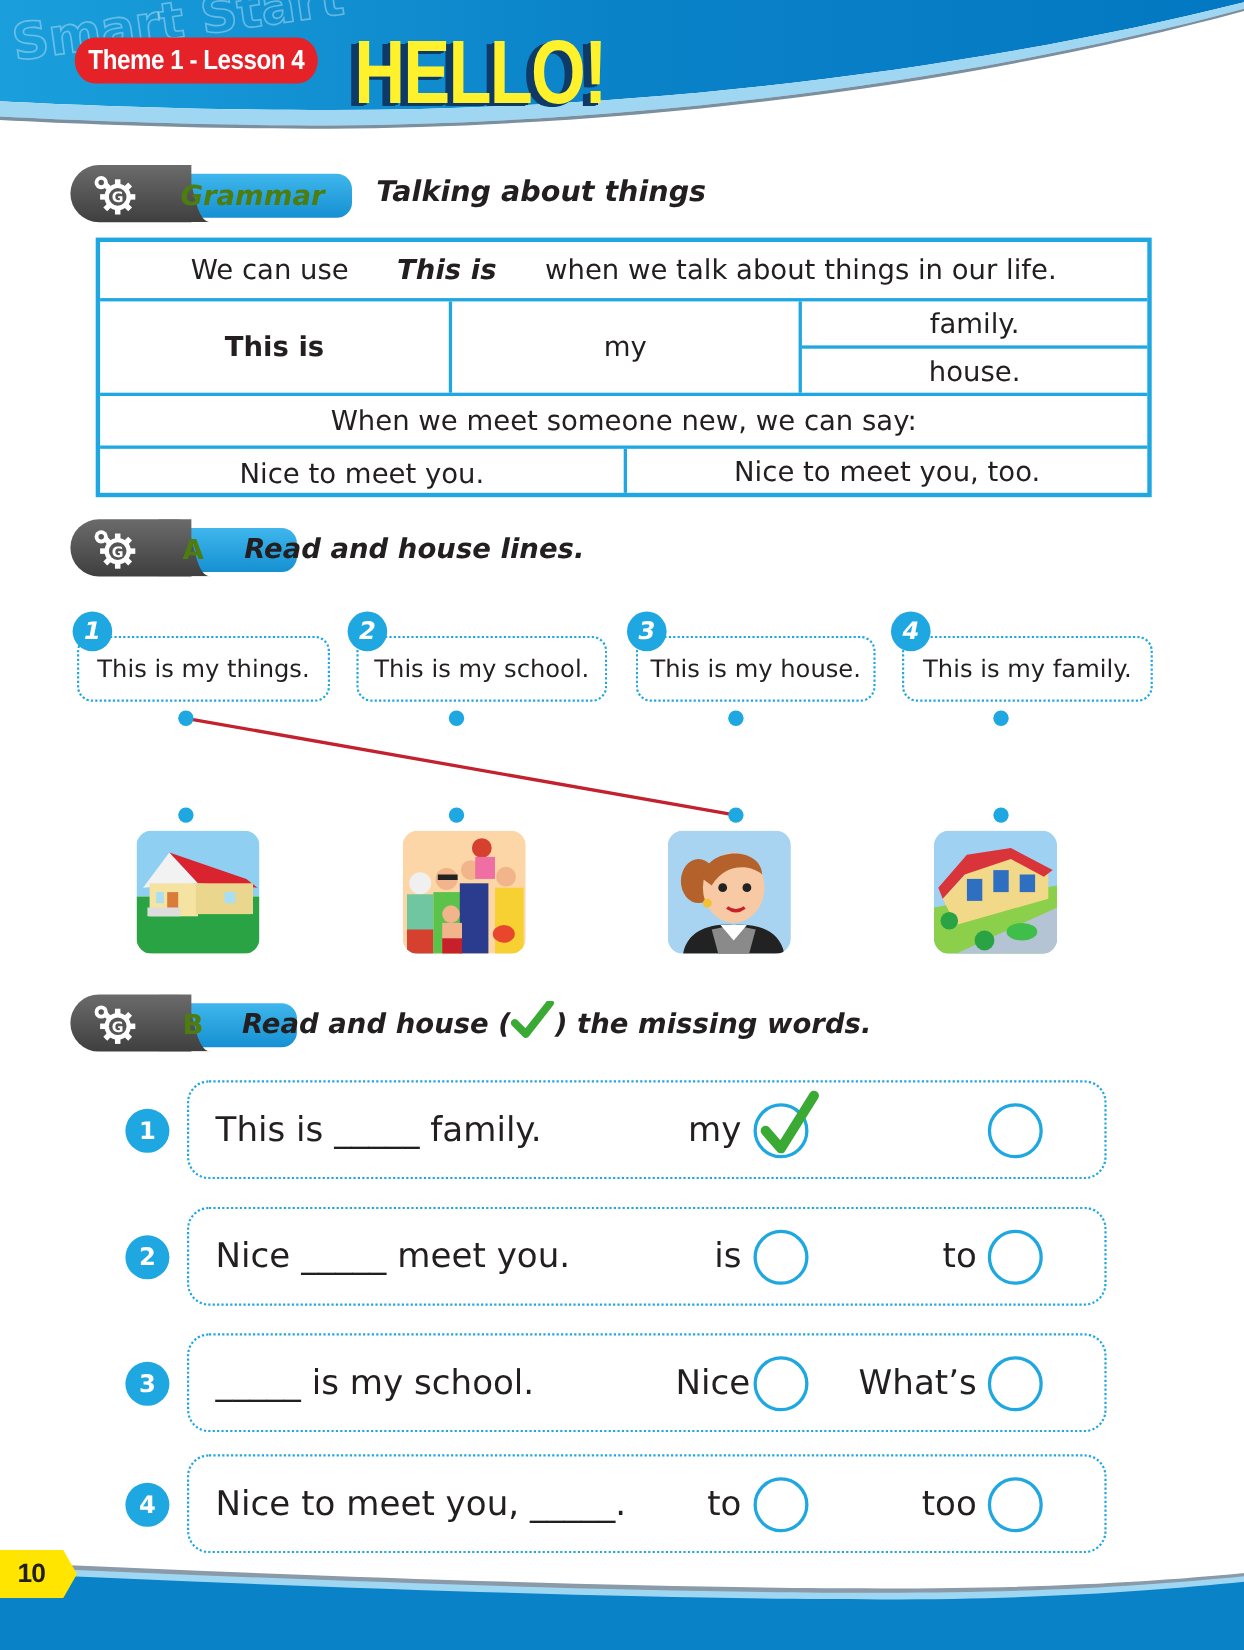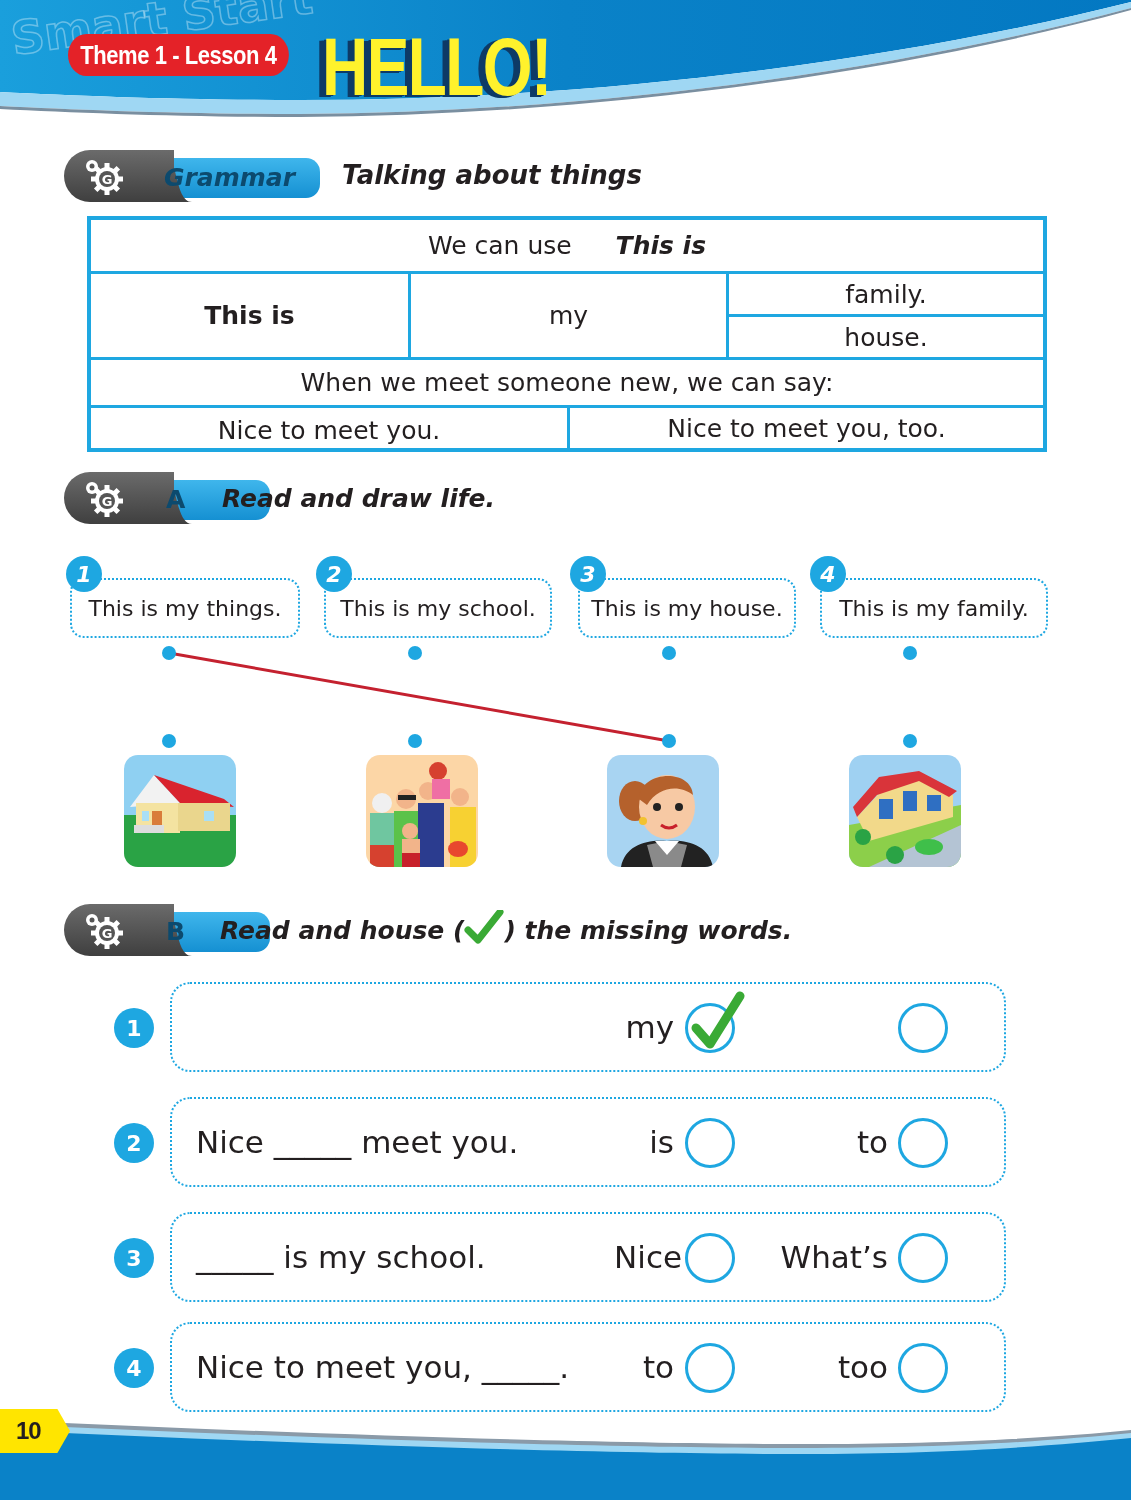--- a/index.html
+++ b/index.html
@@ -12,21 +12,21 @@
   .watermark { position: absolute; left: 10px; top: -4px; font-family: "DejaVu Sans", sans-serif; font-weight: bold; font-size: 46px; line-height: 44px; color: transparent; -webkit-text-stroke: 1.5px rgba(255,255,255,0.35); transform: rotate(-8deg); }
   .theme-pill { position: absolute; left: 68px; top: 34px; height: 42px; padding: 0 14px; border-radius: 21px; background: #e42228; color: #fff; font-family: "Liberation Sans", sans-serif; font-weight: bold; font-size: 25px; line-height: 42px; letter-spacing: -0.5px; transform: scaleX(0.88); transform-origin: left center; }
   .hello { position: absolute; left: 322px; top: 24px; font-family: "Liberation Sans", sans-serif; font-weight: bold; font-size: 82px; line-height: 86px; color: #fff22c; letter-spacing: -2px; transform: scaleX(0.78); transform-origin: left center; text-shadow: -9px 2px 0 #0d3a66, -6px 2px 0 #0d3a66, -3px 1px 0 #0d3a66; }
 
   
   .sec-label { position: absolute; left: 64px; height: 52px; width: 256px; }
   .sec-label .gear-bg { position: absolute; left: 0; top: 0; height: 52px; width: 110px; border-radius: 26px 0 0 26px; background: linear-gradient(180deg,#6b6b6b,#3f3f3f); }
   .sec-label .blue-bg { position: absolute; left: 80px; top: 8px; height: 40px; border-radius: 0 14px 14px 0; background: linear-gradient(180deg,#3fb6ec,#1590d2); }
   .sec-label .slant { position: absolute; left: 80px; top: 0; width: 48px; height: 52px; background: linear-gradient(180deg,#6b6b6b,#3f3f3f); clip-path: path('M0 0 L18 0 C34 0 30 52 48 52 L0 52 Z'); }
   .sec-label .gear-icon { position: absolute; left: 16px; top: 6px; width: 44px; height: 40px; }
-  .sec-label .sec-text { position: absolute; top: 8px; height: 40px; line-height: 40px; color: #0c4a6e; font-family: "DejaVu Sans", sans-serif; font-weight: bold; font-style: italic; font-size: 25px; }
+  .sec-label .sec-text { position: absolute; top: 8px; height: 40px; line-height: 40px; color: #4d7c0f; font-family: "DejaVu Sans", sans-serif; font-weight: bold; font-style: italic; font-size: 25px; }
   .sec-title { position: absolute; font-family: "DejaVu Sans", sans-serif; font-weight: bold; font-style: italic; font-size: 26px; color: #231f20; }
 
   
   .gtable { position: absolute; left: 87px; top: 216px; width: 960px; height: 236px; border: 4px solid #1ea7e1; }
   .gtable .row { position: absolute; left: 0; width: 952px; border-bottom: 3px solid #1ea7e1; display: flex; align-items: center; justify-content: center; font-family: "DejaVu Sans", sans-serif; font-size: 25px; color: #231f20; gap: 36px; }
   .cell { position: absolute; display: flex; align-items: center; justify-content: center; font-family: "DejaVu Sans", sans-serif; font-size: 25px; }
   .vline { position: absolute; width: 3px; background: #1ea7e1; }
   .hline { position: absolute; height: 3px; background: #1ea7e1; }
 
   
@@ -90,20 +90,21 @@
     <text x="27" y="28" text-anchor="middle" font-family="DejaVu Sans, sans-serif" font-size="13" font-weight="bold" fill="#fff">G</text>
   </svg>
   <div class="sec-text" style="left:100px;">Grammar</div>
 </div>
 <div class="sec-title" style="left:342px; top:160px;">Talking about things</div>
 
 <div class="gtable">
   <div class="row" style="top:0; height:54px;">
     <span style="white-space:pre;">We can use </span>
     <b><i>This is</i></b>
+    <span style="white-space:pre;"> when we talk about things in our life.</span>
   </div>
   <div class="cell" style="left:0; top:54px; width:317px; height:83px; font-weight:bold;">This is</div>
   <div class="vline" style="left:317px; top:54px; height:83px;"></div>
   <div class="cell" style="left:320px; top:54px; width:315px; height:83px;">my</div>
   <div class="vline" style="left:635px; top:54px; height:83px;"></div>
   <div class="cell" style="left:638px; top:54px; width:314px; height:40px;">family.</div>
   <div class="hline" style="left:638px; top:94px; width:314px;"></div>
   <div class="cell" style="left:638px; top:97px; width:314px; height:40px;">house.</div>
   <div class="hline" style="left:0; top:137px; width:952px;"></div>
   <div class="cell" style="left:0; top:140px; width:952px; height:45px;">When we meet someone new, we can say:</div>
@@ -127,21 +128,21 @@
         <rect x="-2.5" y="-16" width="5" height="32" transform="rotate(45)"></rect>
         <rect x="-2.5" y="-16" width="5" height="32" transform="rotate(-45)"></rect>
       </g>
     </g>
     <circle cx="12" cy="10" r="2.5" fill="#555"></circle>
     <circle cx="27" cy="23" r="8" fill="#555"></circle>
     <text x="27" y="28" text-anchor="middle" font-family="DejaVu Sans, sans-serif" font-size="13" font-weight="bold" fill="#fff">G</text>
   </svg>
   <div class="sec-text" style="left:102px; font-style:normal;">A</div>
 </div>
-<div class="sec-title" style="left:222px; top:484px; font-size:25px;">Read and draw life.</div>
+<div class="sec-title" style="left:222px; top:484px; font-size:25px;">Read and house lines.</div>
 
 <div class="a-card" style="left:70px; width:230px;">
     <span>This is my things.</span>
   </div>
 <div class="a-card" style="left:324px; width:228px;">
     <span>This is my school.</span>
   </div>
 <div class="a-card" style="left:578px; width:218px;">
     <span>This is my house.</span>
   </div>
@@ -261,20 +262,21 @@
 <div class="sec-title" style="left:220px; top:916px; font-size:25px; display:flex; align-items:center; white-space:pre;">
   <span>Read and house (</span>
   <svg width="40" height="34" viewBox="0 0 40 34" style="margin:-8px 0 0 0;">
     <path d="M4 20 L14 30 L36 2" stroke="#3aaa35" stroke-width="7" fill="none" stroke-linecap="round" stroke-linejoin="round"></path>
   </svg>
   <span>) the missing words.</span>
 </div>
 
 <div class="b-num" style="top:1008px;">1</div>
 <div class="b-row" style="top:982px;">
+  <div class="b-sentence">This is _____ family.</div>
   <div class="b-opt" style="left:420px; width:82px;">my</div>
   <div class="b-circle" style="left:513px;">
     <svg width="62" height="72" viewBox="0 0 62 72">
       <path d="M10 44 L24 60 L54 12" stroke="#3aaa35" stroke-width="9" fill="none" stroke-linecap="round" stroke-linejoin="round"></path>
     </svg>
   </div>
   <div class="b-circle" style="left:726px;"></div>
 </div>
 
 <div class="b-num" style="top:1123px;">2</div>

